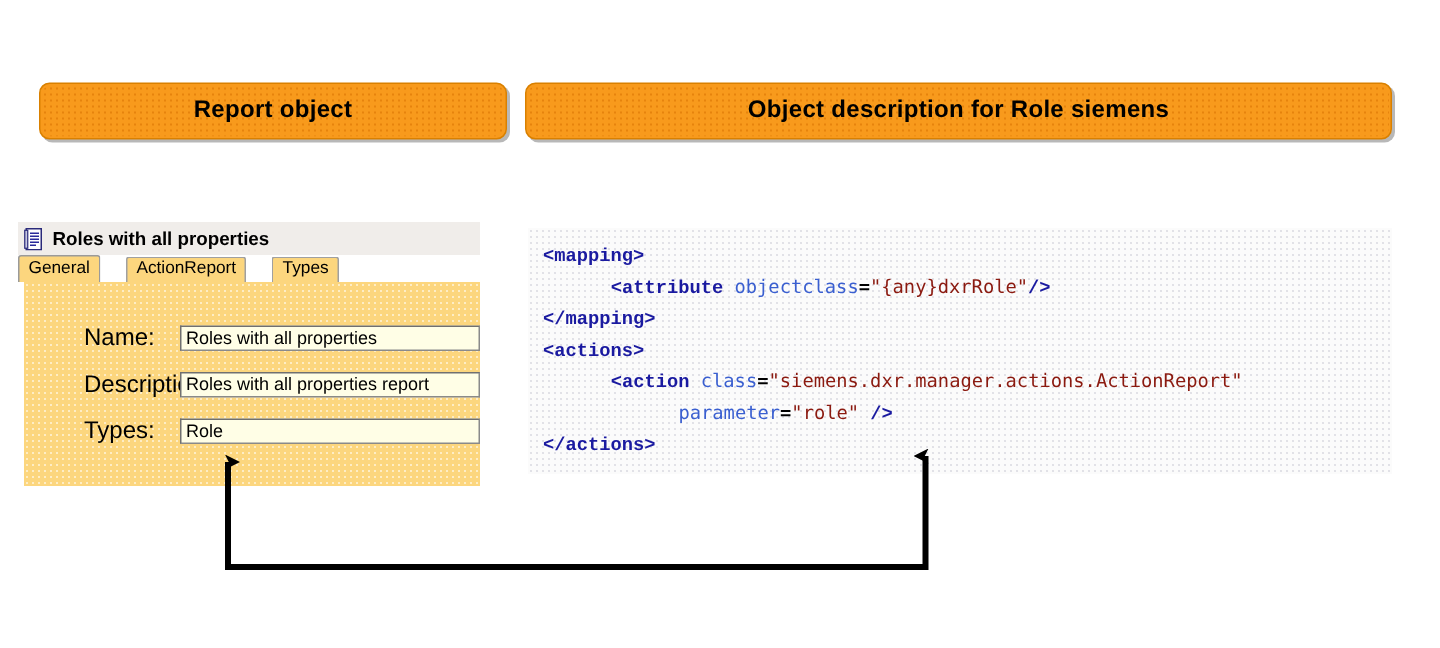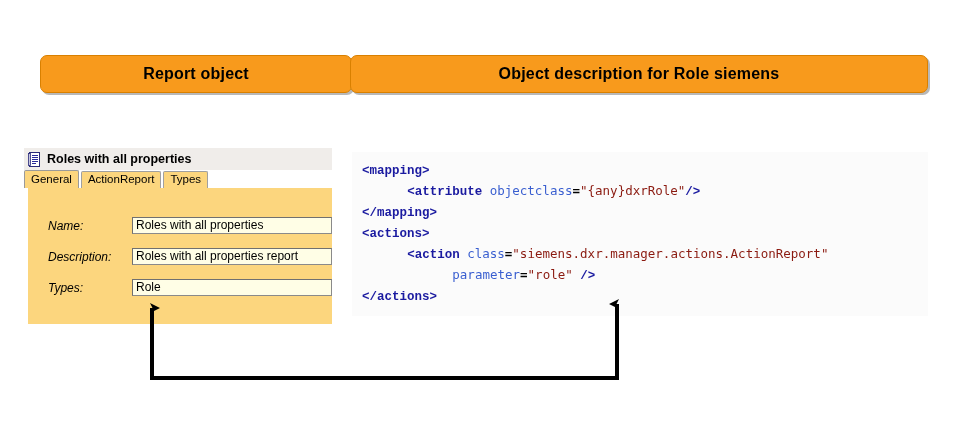--- a/index.html
+++ b/index.html
@@ -36,27 +36,27 @@
     position: absolute;
     left: 1px; right: 1px; top: 1px; bottom: 1px;
     border-radius: 6px;
     background-image:
       radial-gradient(rgba(216,112,0,0.55) 0.6px, transparent 0.7px);
     background-size: 4px 4px;
     pointer-events: none;
   }
   .hdr-btn span { position: relative; z-index: 2; }
 
-  #btn-report  { left: 40px;  top: 55px; width: 312px; height: 38px; }
+  #btn-report  { left: 26px;  top: 55px; width: 312px; height: 38px; }
   #btn-objdesc { left: 350px; top: 55px; width: 578px; height: 38px; }
 
   
   #dialog {
     position: absolute;
-    left: 24px;
+    left: 12px;
     top: 148px;
     width: 308px;
     height: 176px;
     overflow: hidden;
     box-sizing: border-box;
   }
   #dialog-titlebar {
     position: absolute;
     left: 0; top: 0;
     width: 308px; height: 22px;
@@ -93,21 +93,21 @@
     box-sizing: border-box;
     height: 17px;
     line-height: 15px;
     padding: 0 6px;
     font-size: 11.5px;
     color: #000000;
     background: #fcd67e;
     border: 1px solid #a0a0a0;
     border-bottom: none;
     border-radius: 2px 2px 0 0;
-    margin-right: 2px;
+    margin-right: 17px;
     white-space: nowrap;
   }
   .tab.selected {
     background: #fcd67e;
     border-color: #9a9a9a;
     height: 18px;
     line-height: 16px;
   }
 
   
@@ -128,26 +128,25 @@
     height: 17px;
     display: flex;
     align-items: center;
   }
   #row-name { top: 29px; }
   #row-desc { top: 60px; }
   #row-type { top: 91px; }
 
   .form-label {
     width: 104px;
-    padding-left: 20px;
-    box-sizing: border-box;
-    font-size: 12px;
-    color: #000000;
-    white-space: nowrap;
-    font-style: italic;
+    padding-left: 40px;
+    box-sizing: border-box;
+    font-size: 16px;
+    color: #000000;
+    white-space: nowrap;
   }
   .form-input {
     flex: 1 1 auto;
     height: 17px;
     line-height: 15px;
     background: #fffee6;
     border: 1px solid #8a8a8a;
     border-top-color: #707070;
     border-left-color: #707070;
     box-sizing: border-box;

